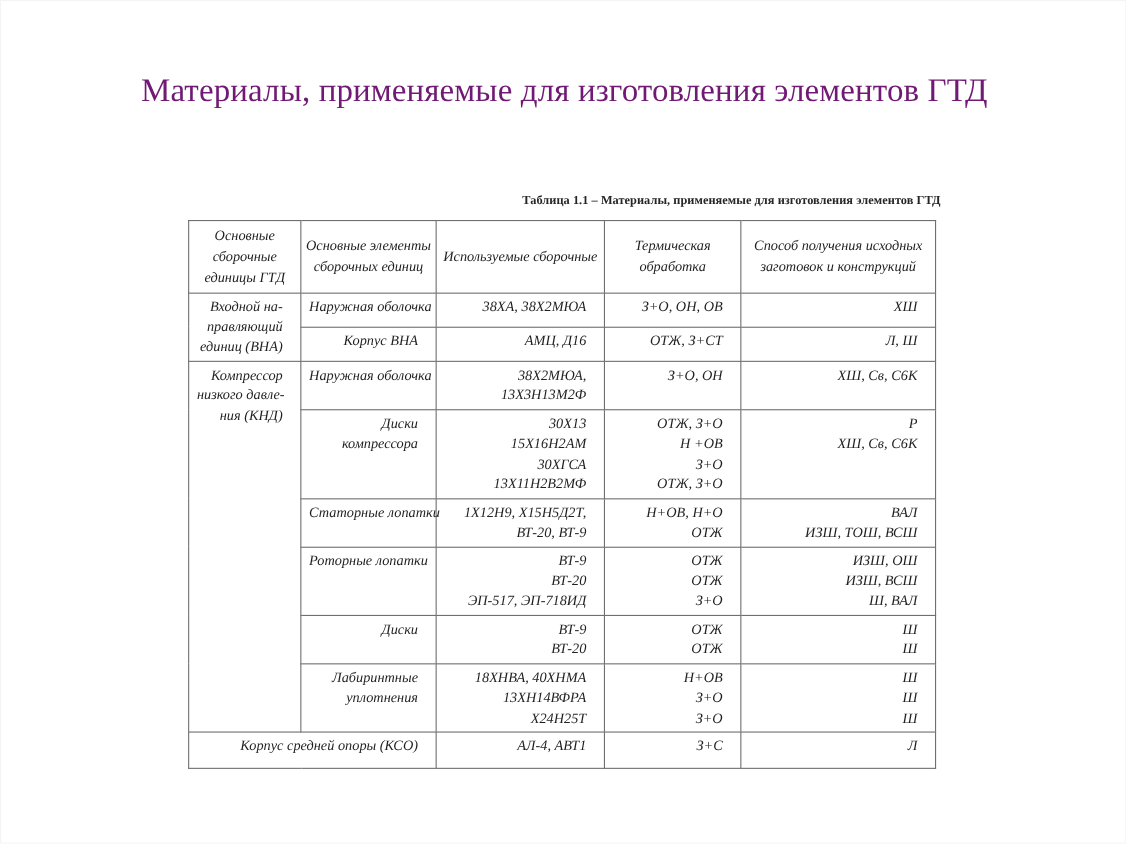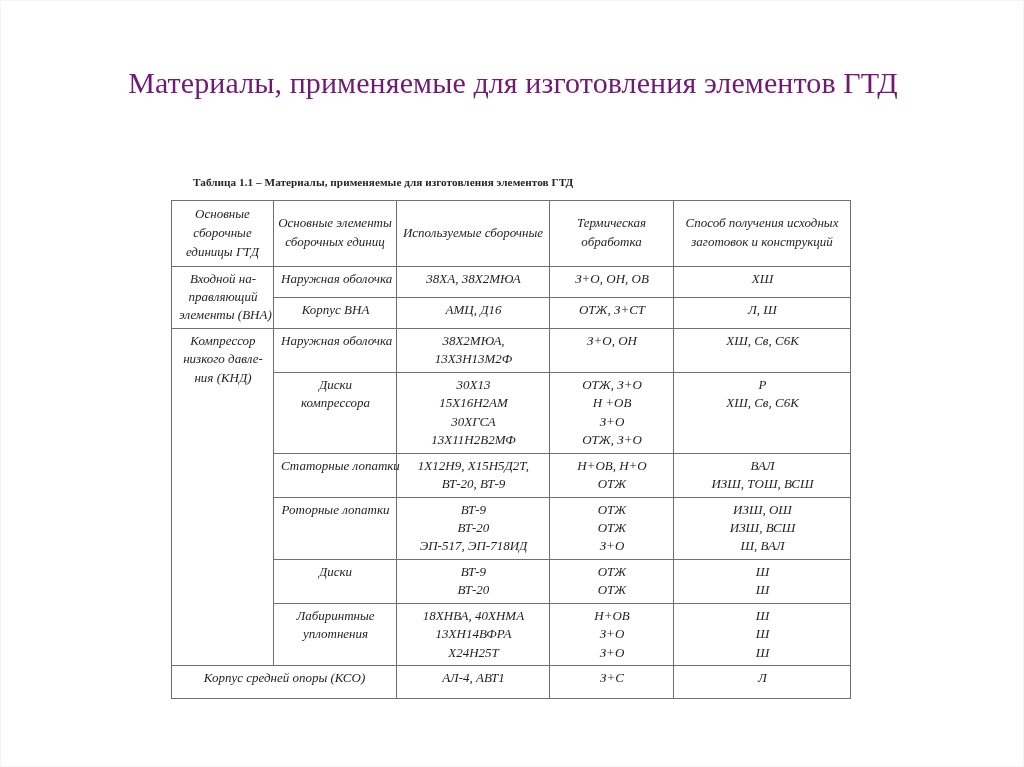--- a/index.html
+++ b/index.html
@@ -45,37 +45,38 @@
     left: 170px;
     width: 684px;
     filter: contrast(0.97);
   }
   .table-caption {
     font-size: 11.2px;
     font-weight: bold;
     color: #222;
     margin: 0 0 12px 22px;
     letter-spacing: 0.05px;
+    text-align: right;
   }
 
   table.mat-table {
     border-collapse: collapse;
     width: 679px;
     table-layout: fixed;
     font-size: 13px;
     line-height: 1.42;
     color: #1c1c1c;
     font-style: italic;
   }
   table.mat-table td,
   table.mat-table th {
     border: 1px solid #6f6f6f;
-    padding: 3px 6px 3px 7px;
+    padding: 3px 16px 3px 7px;
     vertical-align: top;
-    text-align: center;
+    text-align: right;
     font-weight: normal;
   }
   table.mat-table thead th {
     text-align: center;
     vertical-align: middle;
     padding: 4px 4px;
     line-height: 1.45;
   }
   table.mat-table thead tr th { height: 47px; }
 
@@ -144,21 +145,21 @@
             <span>исходных заготовок</span>
             <span>и конструкций</span>
           </th>
         </tr>
       </thead>
       <tbody>
           <tr>
             <td class="cell-lines rowspan-cell" rowspan="2">
               <span>Входной на-</span>
               <span>правляющий</span>
-              <span>элементы (ВНА)</span>
+              <span>единиц (ВНА)</span>
             </td>
             <td class="cell-lines">
               <span>Наружная оболочка</span>
             </td>
             <td class="cell-lines">
               <span>38ХА, 38Х2МЮА</span>
             </td>
             <td class="cell-lines">
               <span>З+О, ОН, ОВ</span>
             </td>

